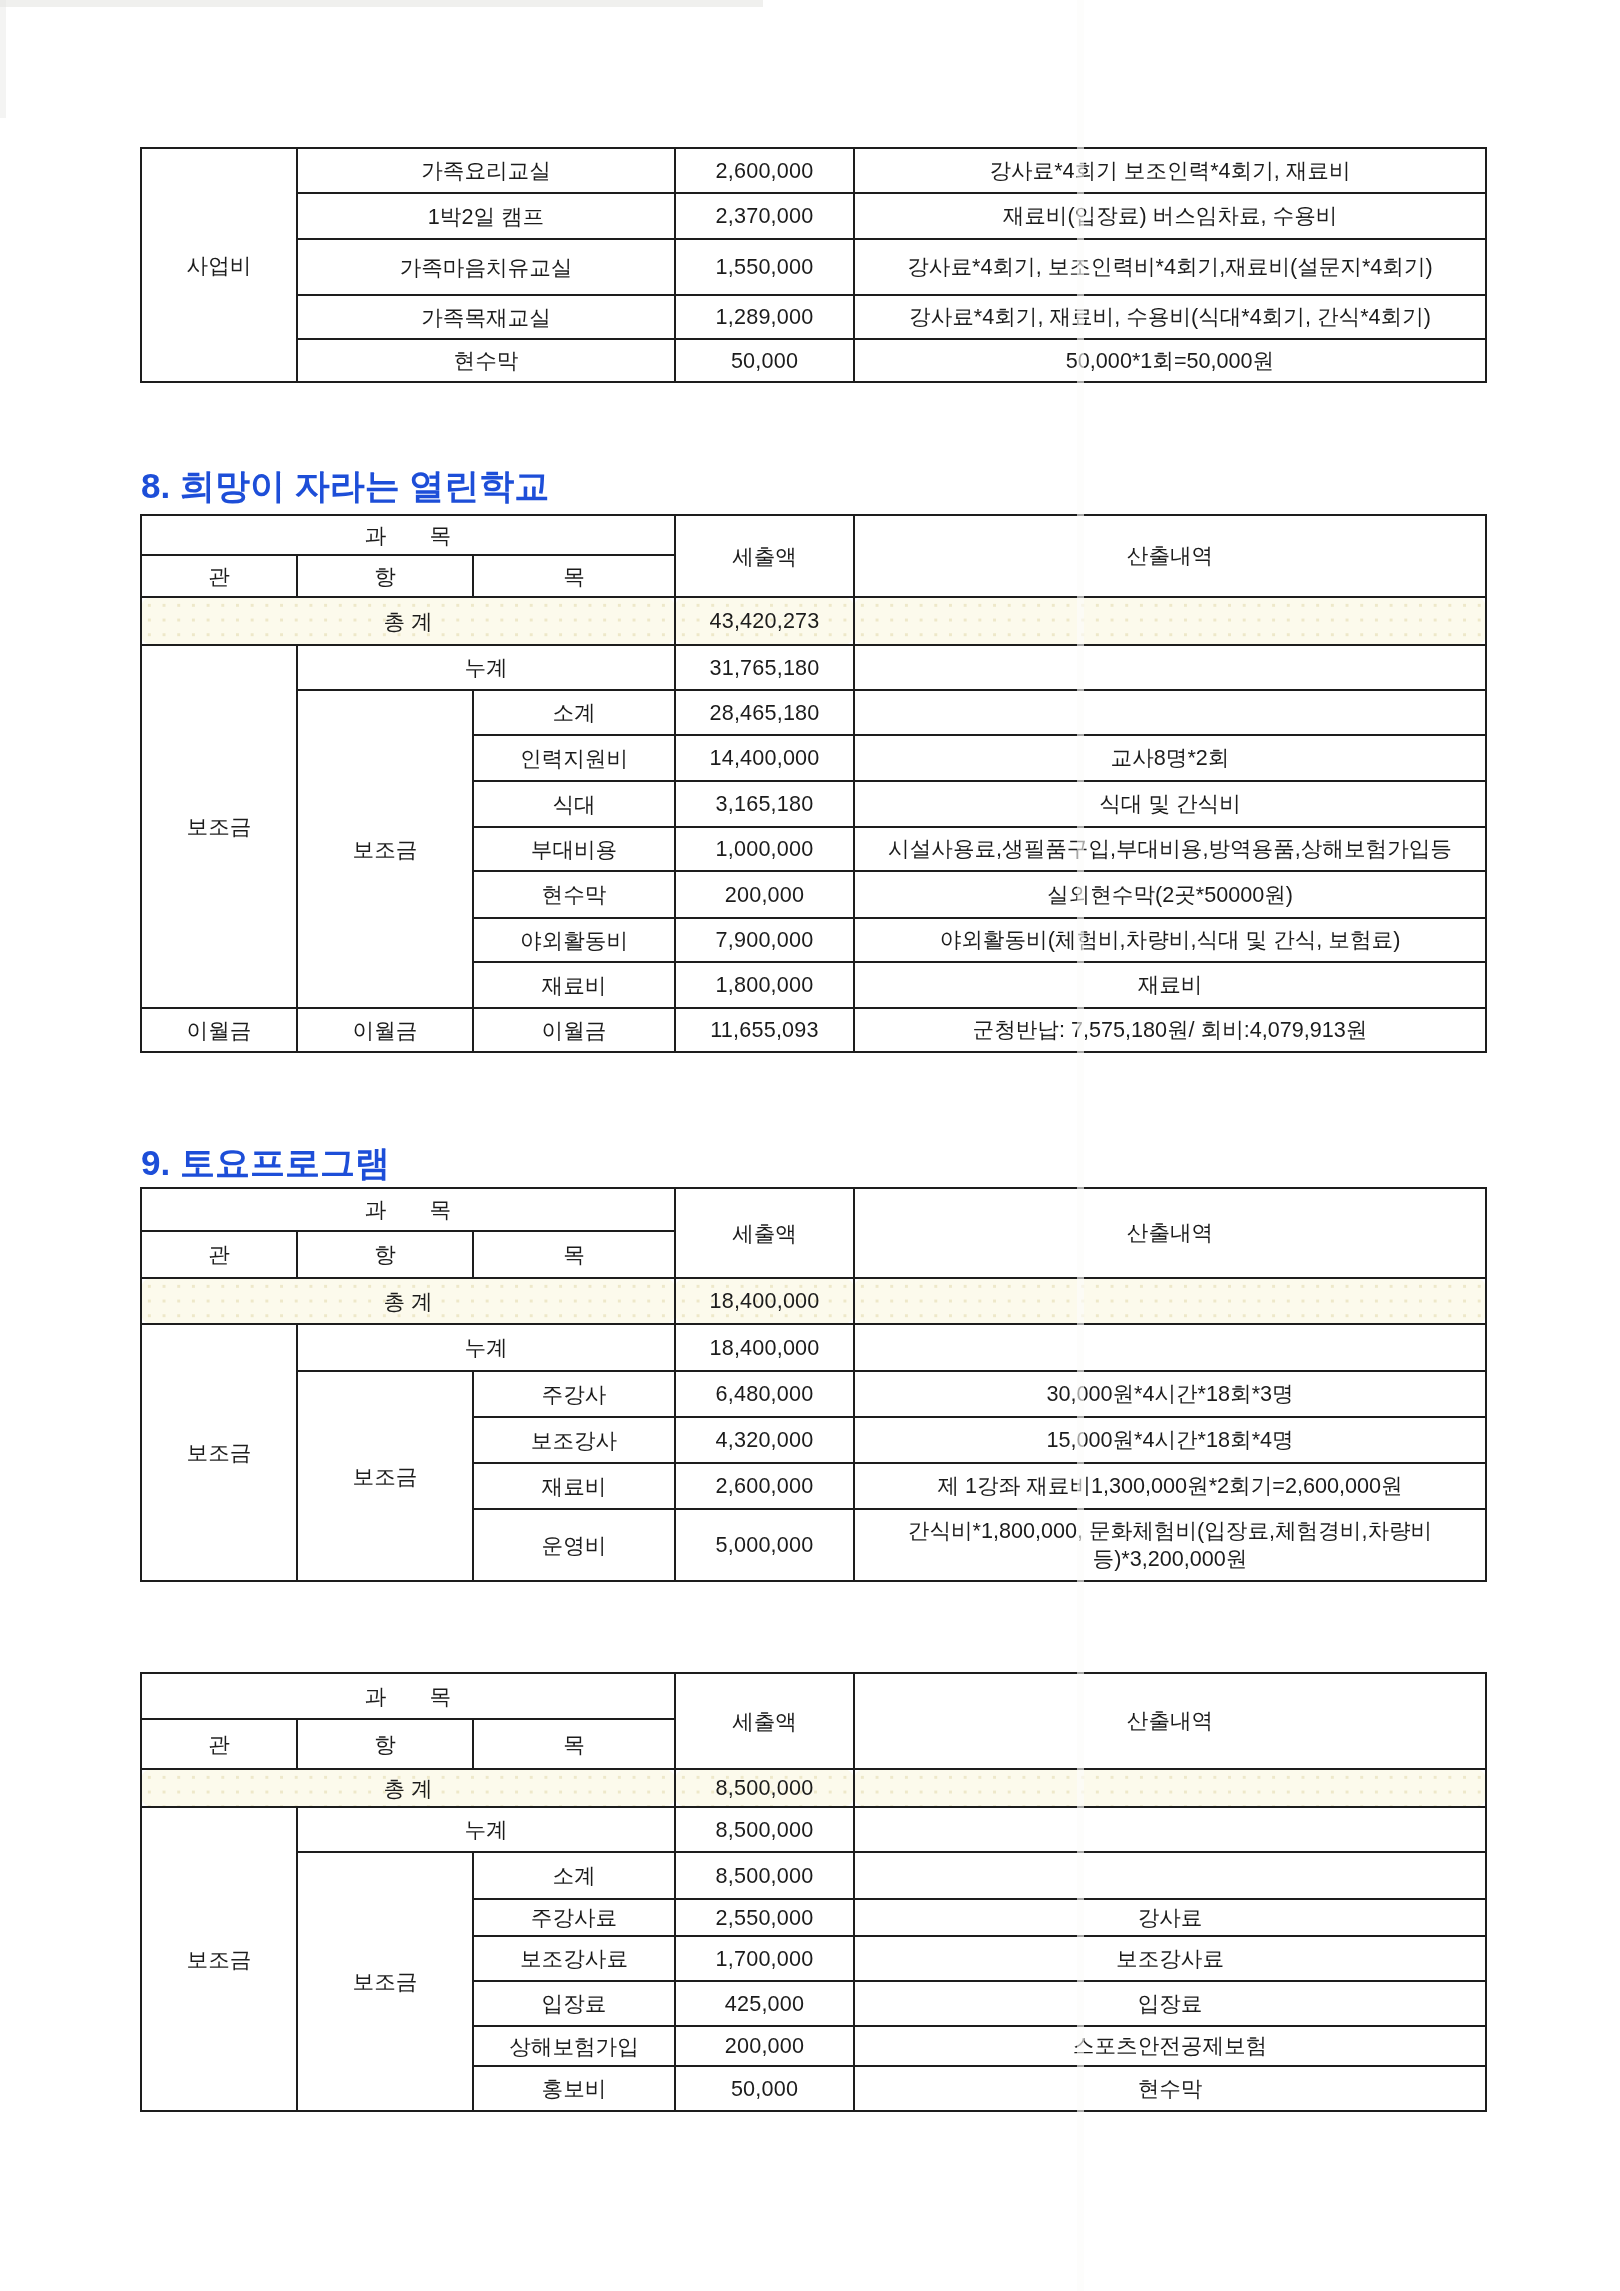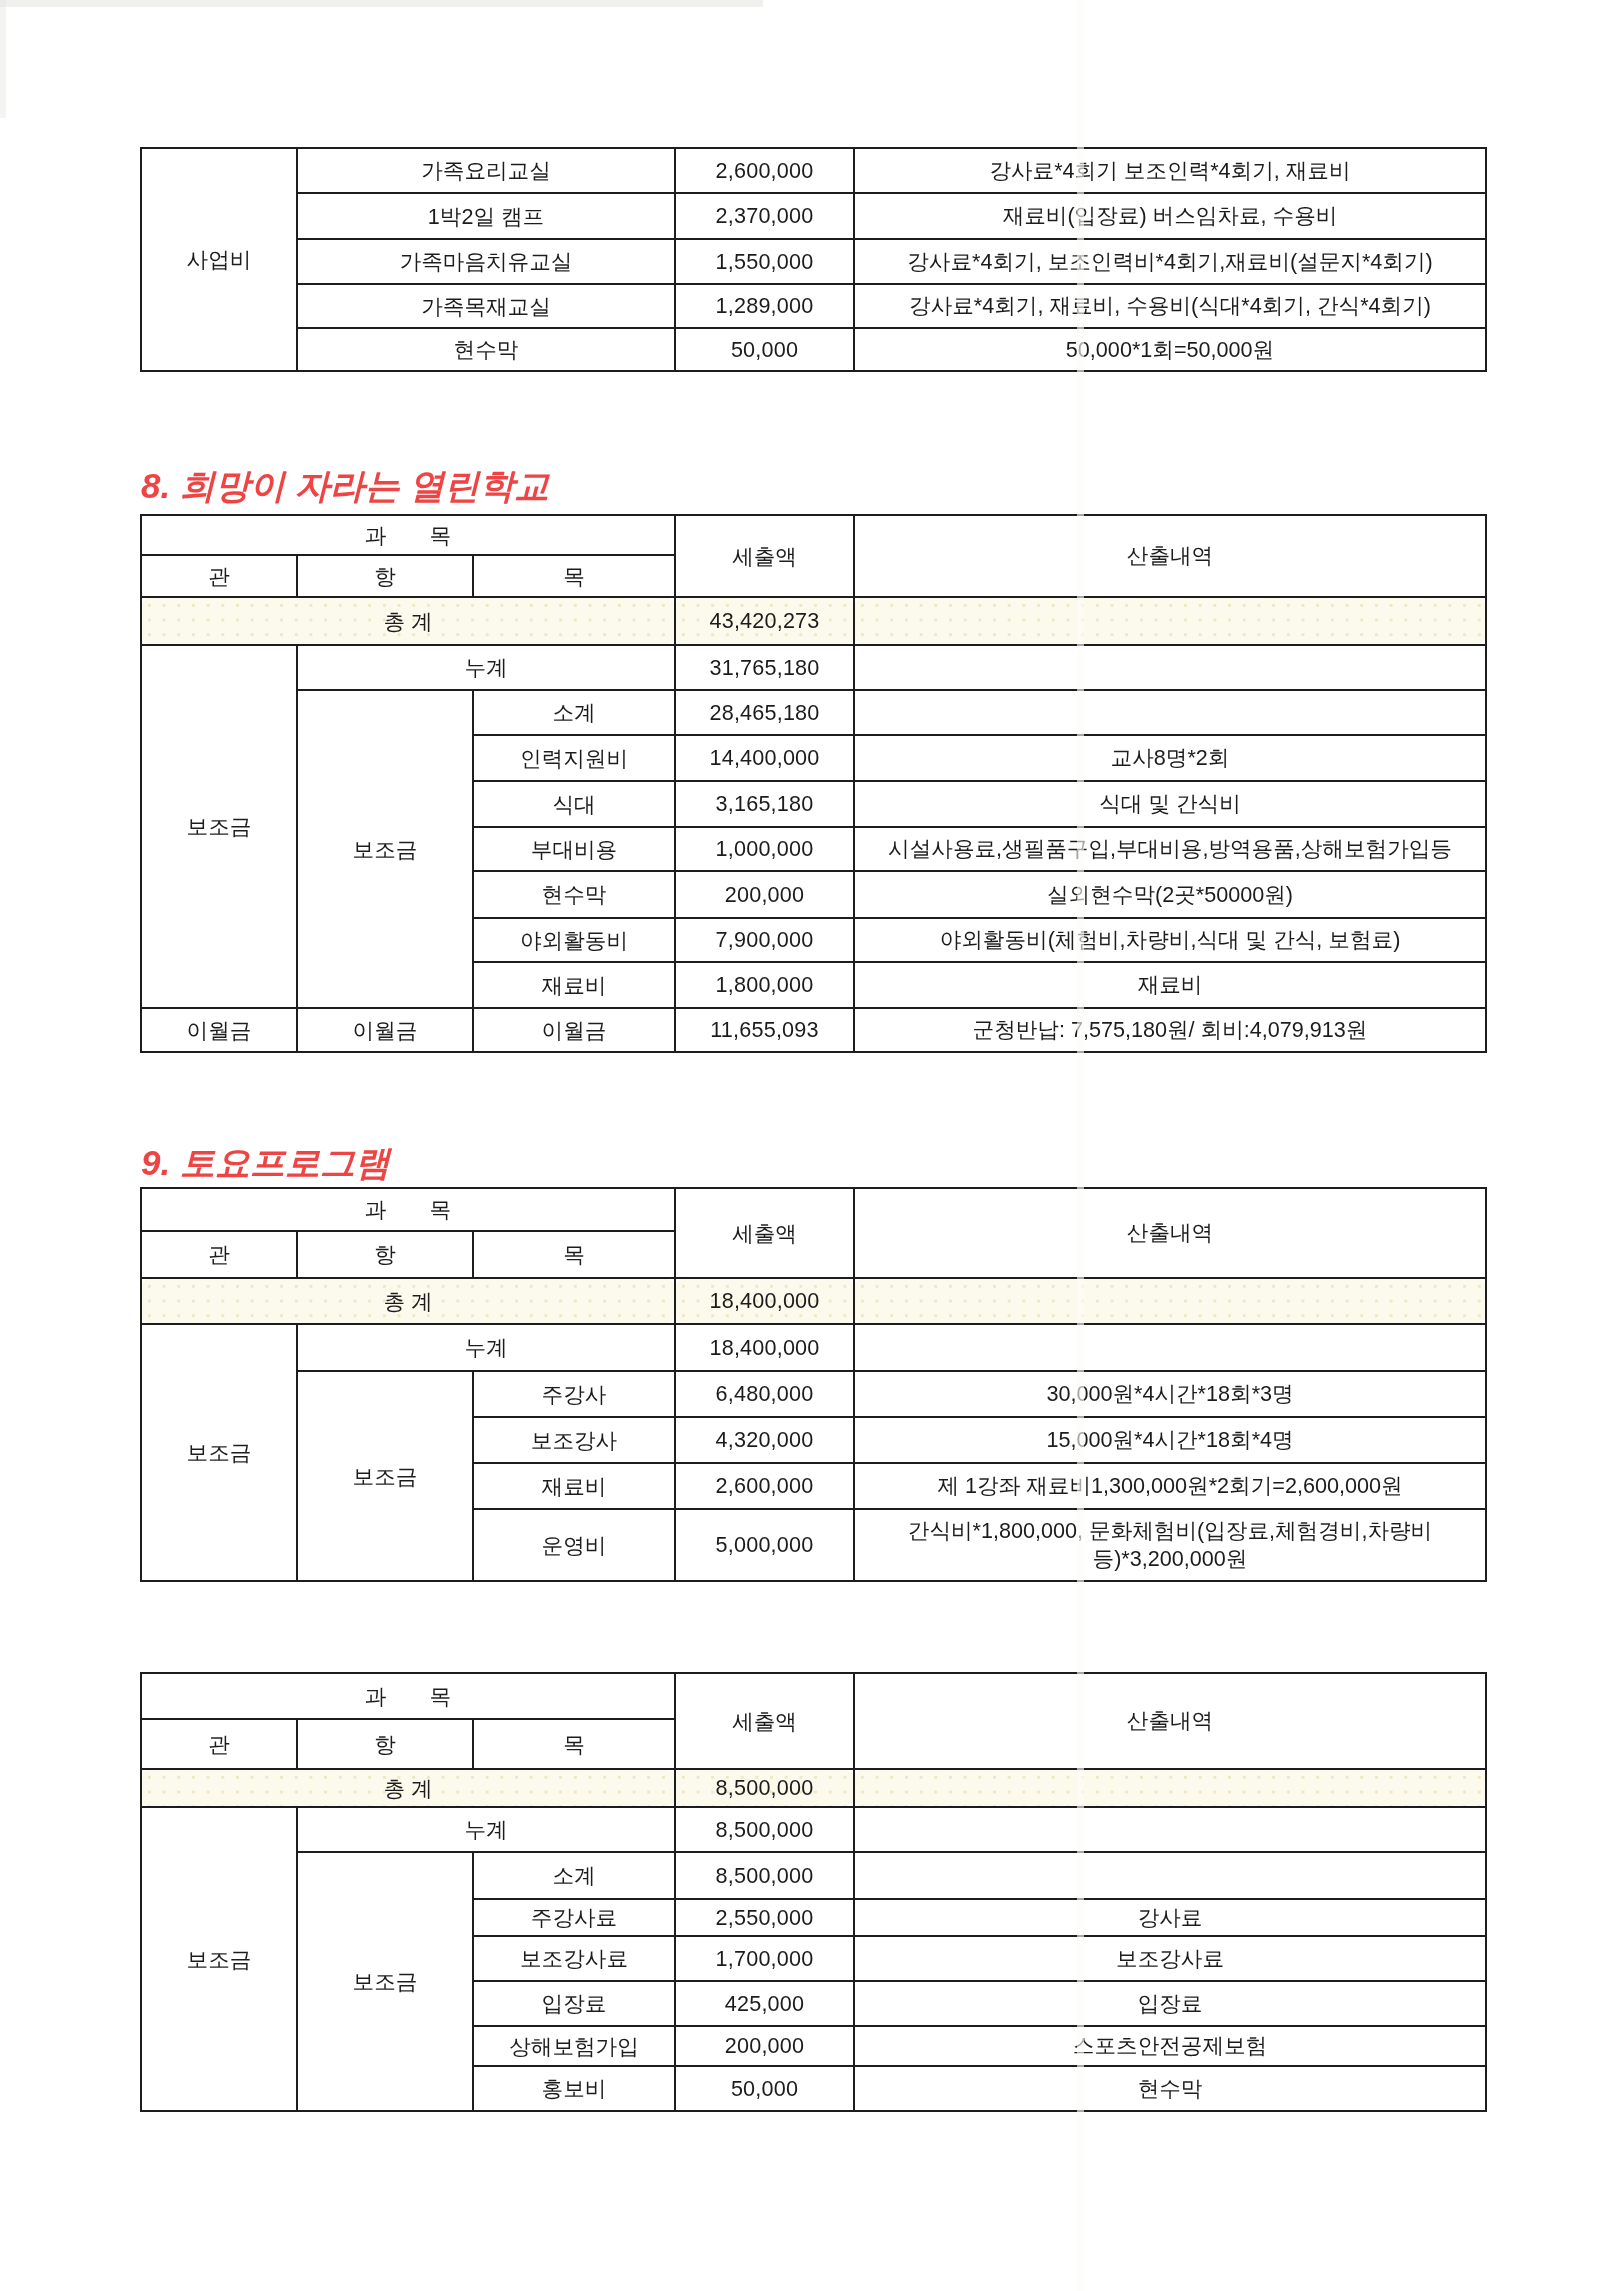--- a/index.html
+++ b/index.html
@@ -27,24 +27,23 @@
   .noTop{ border-top:none; }
   .lift { padding-bottom:90px; }
   .tint {
     background-color:#fcfaec;
     background-image:radial-gradient(rgba(205,190,120,0.30) 1.5px, rgba(0,0,0,0) 1.8px);
     background-size:14.7px 14.7px;
     border-radius:11px;
   }
   .title {
     position:absolute; left:141px;
-    font-size:35px; font-weight:600; color:#ef4444;
+    font-size:35px; font-weight:600; color:#1d4ed8;
     line-height:39px; white-space:nowrap;
     font-family:"Liberation Sans", sans-serif;
-    font-style:italic;
   }
   .streak {
     position:absolute; top:0; left:1077px; width:6.9px; height:2292px;
     background:rgba(252,252,250,0.62);
   }
   .edge-top {
     position:absolute; top:0; left:0; width:763px; height:6.9px;
     background:rgba(222,222,218,0.45);
   }
   .edge-left {
@@ -73,21 +72,21 @@
         <td rowspan="5" class="noTop lift">사업비</td>
         <td colspan="2">가족요리교실</td>
         <td class="amt">2,600,000</td>
         <td class="desc">강사료*4회기 보조인력*4회기, 재료비</td>
       </tr>
       <tr style="height:46px">
         <td colspan="2">1박2일 캠프</td>
         <td class="amt">2,370,000</td>
         <td class="desc">재료비(입장료) 버스임차료, 수용비</td>
       </tr>
-      <tr style="height:45px">
+      <tr style="height:56px">
         <td colspan="2">가족마음치유교실</td>
         <td class="amt">1,550,000</td>
         <td class="desc">강사료*4회기, 보조인력비*4회기,재료비(설문지*4회기)</td>
       </tr>
       <tr style="height:44px">
         <td colspan="2">가족목재교실</td>
         <td class="amt">1,289,000</td>
         <td class="desc">강사료*4회기, 재료비, 수용비(식대*4회기, 간식*4회기)</td>
       </tr>
       <tr style="height:43px">

